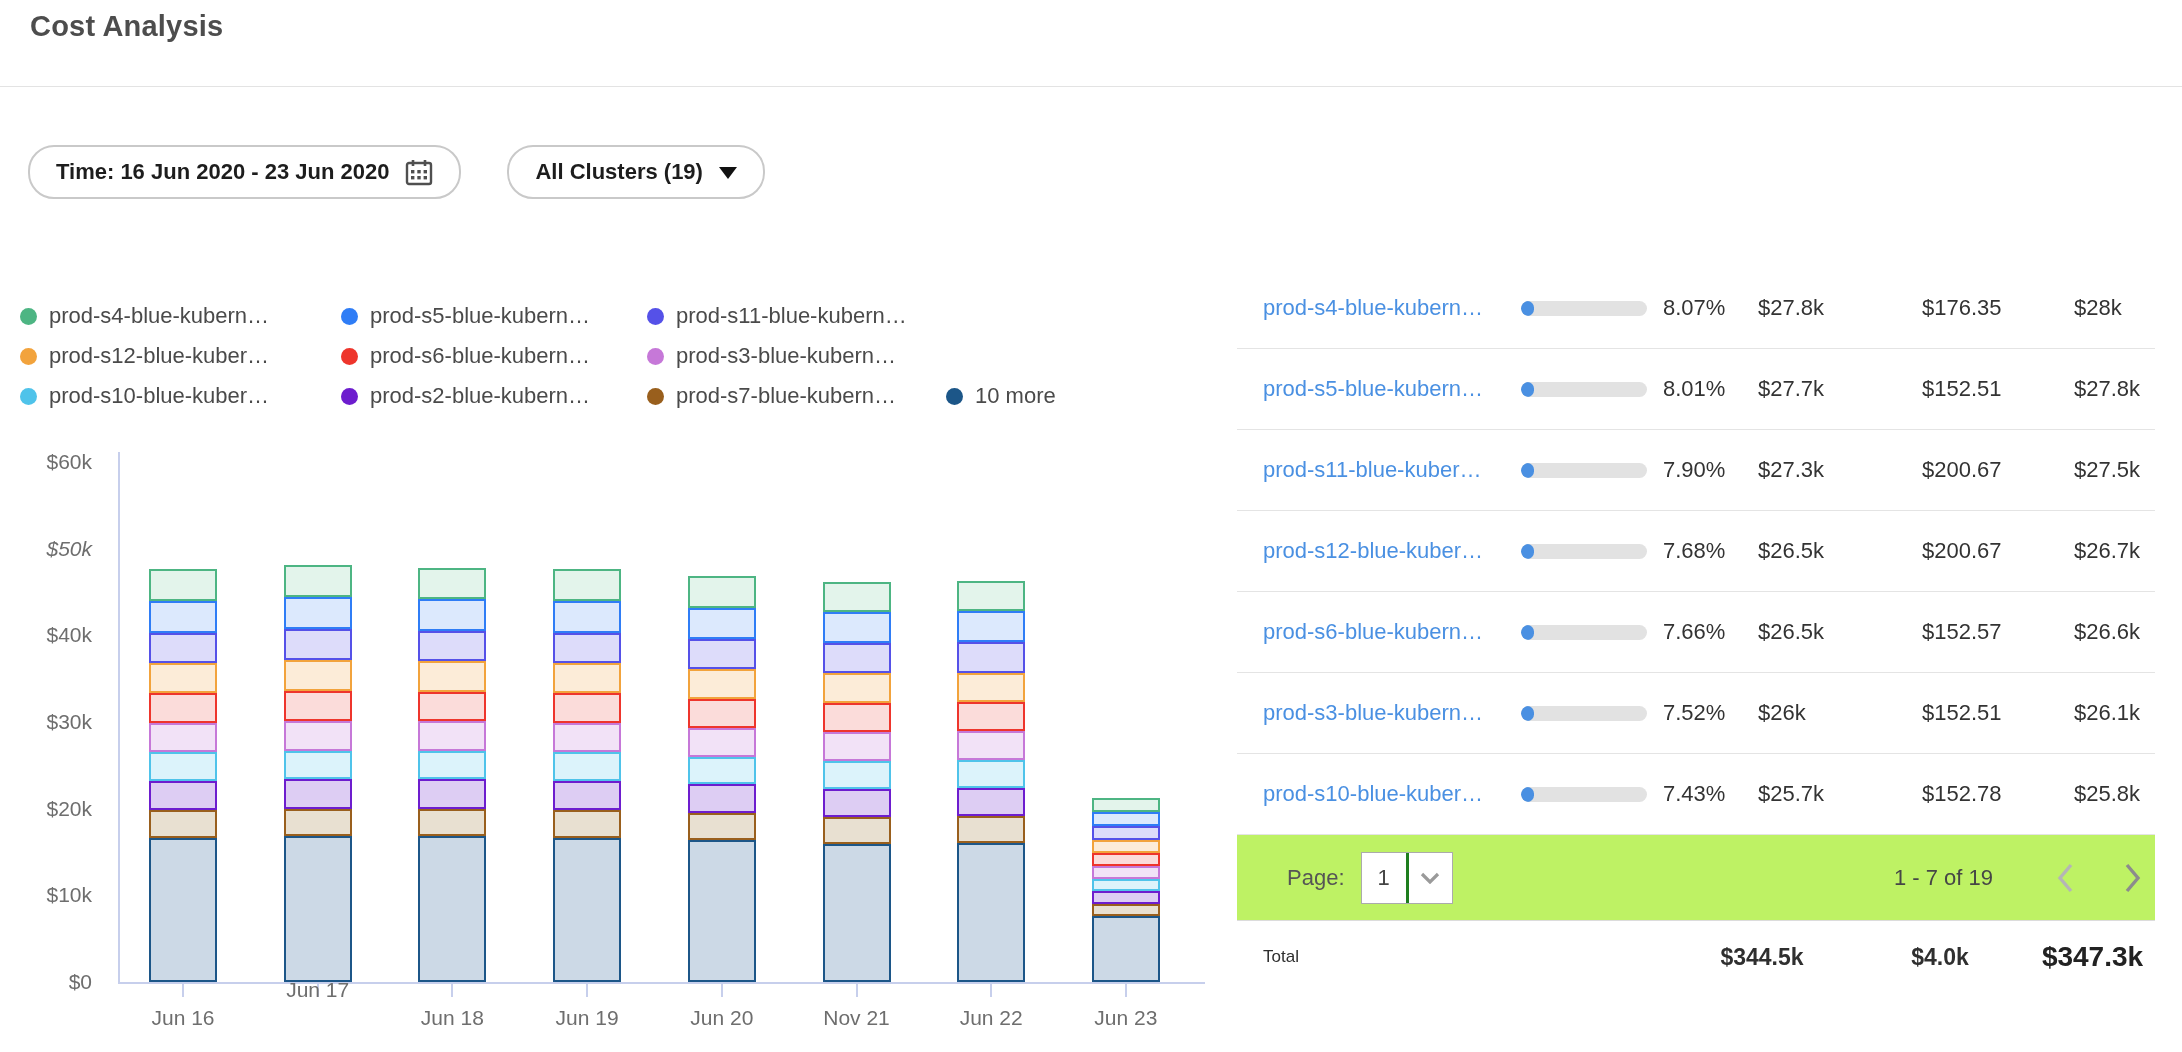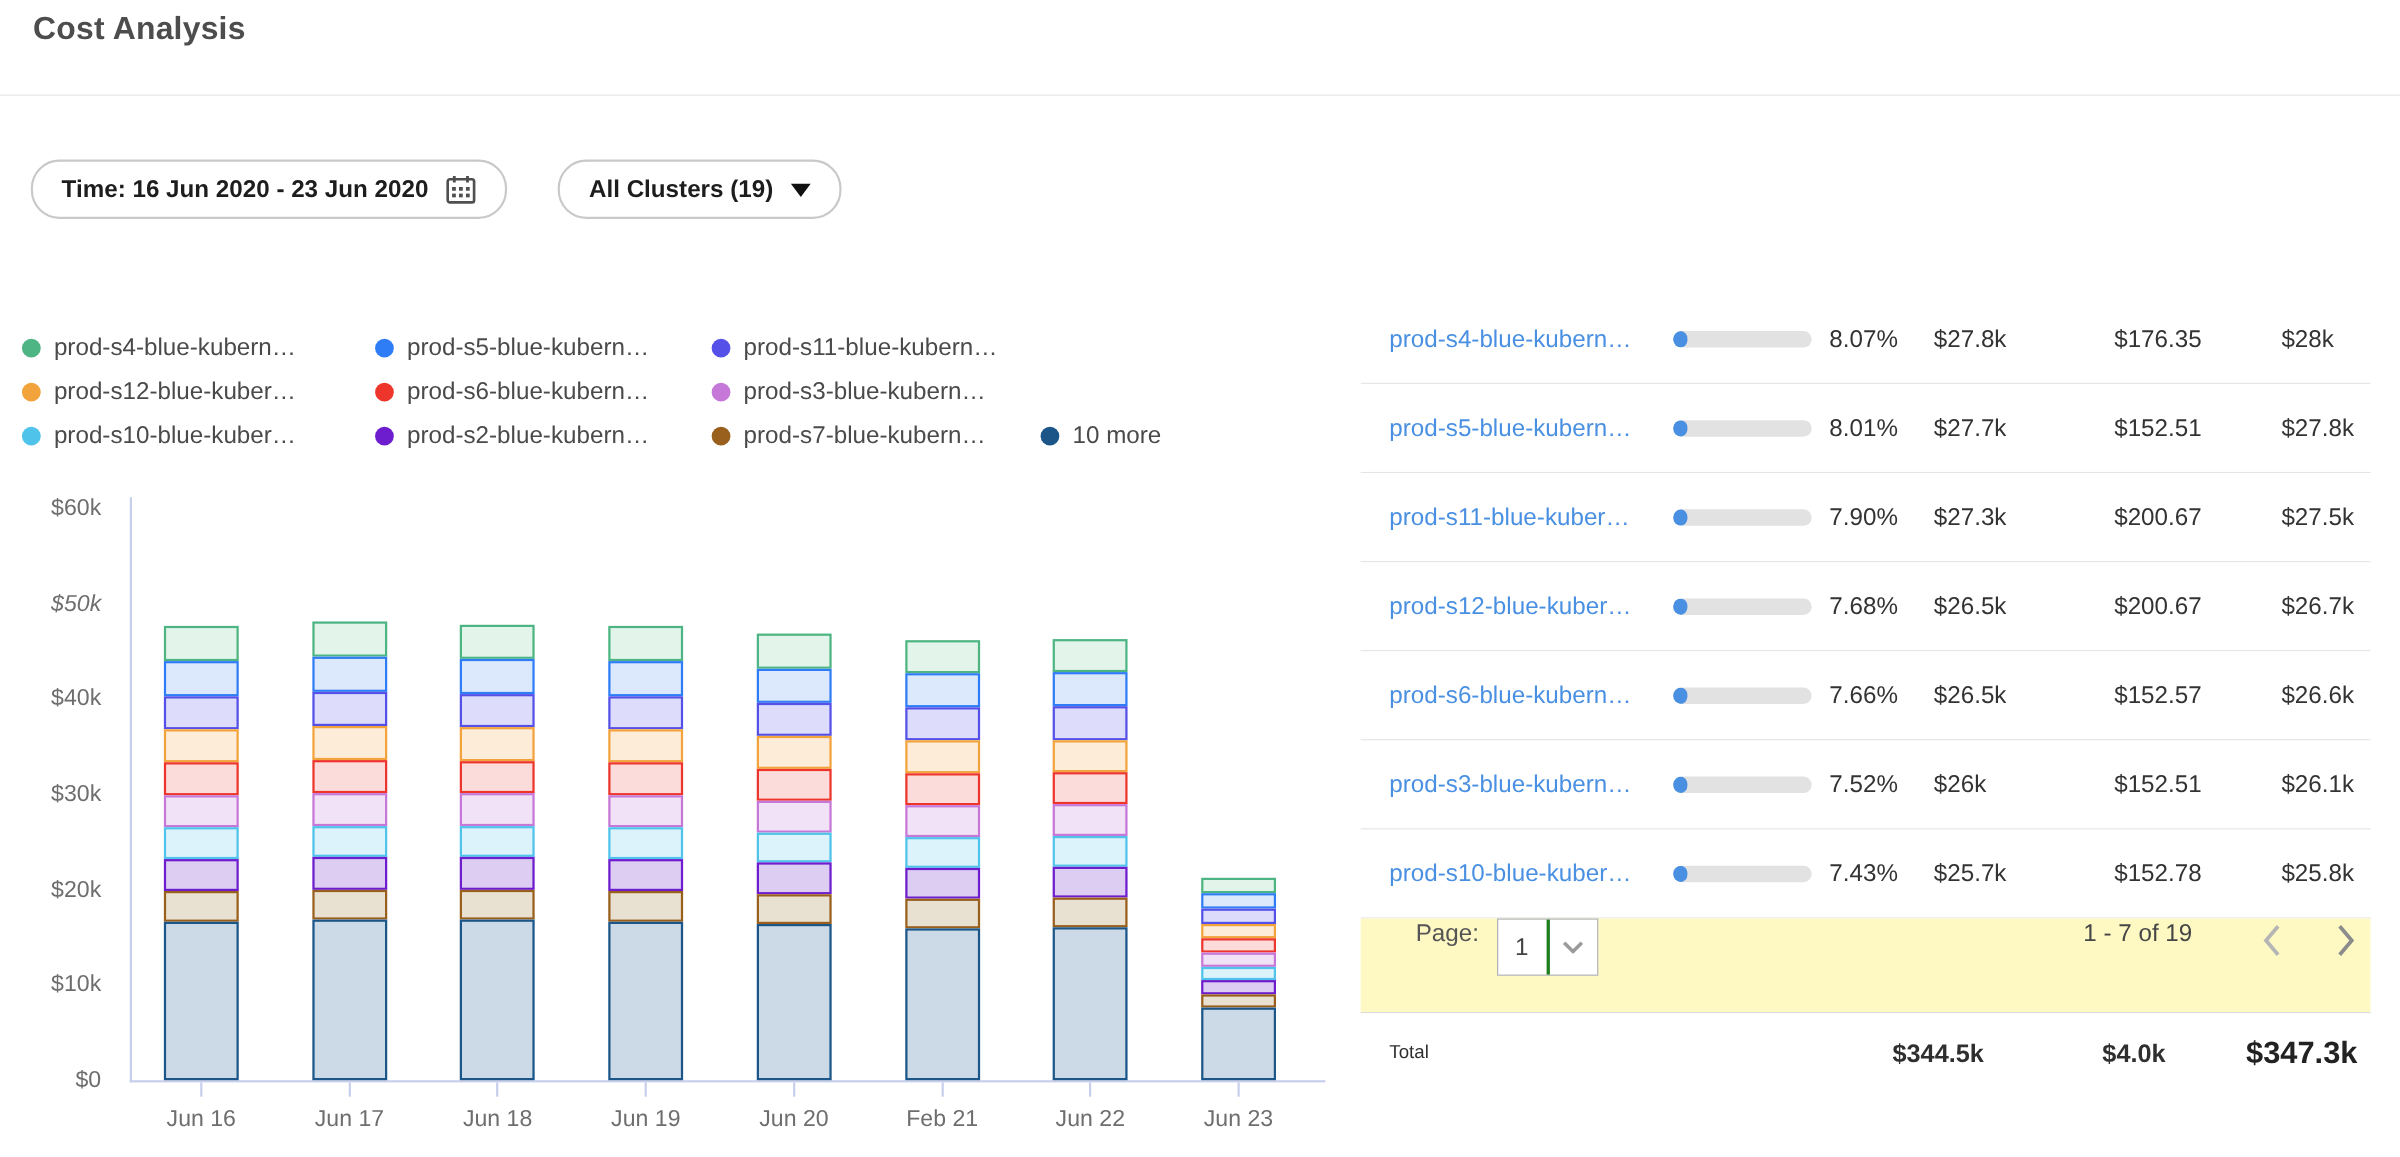--- a/index.html
+++ b/index.html
@@ -36,21 +36,21 @@
   .tgrid{display:grid;grid-template-columns:284px 237px 164px 152px 81px;align-items:center;}
   .thead{height:66px;border-bottom:1px solid #d9d9d9;font-size:22px;font-weight:bold;color:#3f3f3f;}
   .thead .cell,.trow .cell{padding:0;}
   .cell.name{padding-left:26px;}
   .trow{height:80px;border-bottom:1px solid #e4e4e4;font-size:22px;color:#333;}
   .trow a{color:#4a90e2;text-decoration:none;cursor:pointer;white-space:nowrap;}
   .pctcell{display:flex;align-items:center;gap:16px;}
   .track{position:relative;width:126px;height:15px;border-radius:8px;background:#e2e2e2;display:inline-block;overflow:hidden;}
   .fill{position:absolute;left:0;top:0;bottom:0;border-radius:8px;background:#4a90e2;}
 
-  .pagebar{height:85px;background:#fef9c3;border-bottom:1px solid #dcdcdc;display:flex;font-size:22px;color:#555;}
+  .pagebar{height:85px;background:#bef264;border-bottom:1px solid #dcdcdc;display:flex;align-items:center;font-size:22px;color:#555;}
   .pagebar .plabel{margin-left:50px;}
   .pselect{margin-left:16px;width:90px;height:50px;background:#fff;border:1px solid #ababab;display:flex;align-items:stretch;cursor:pointer;}
   .pselect .val{width:44px;display:flex;align-items:center;justify-content:center;color:#444;}
   .pselect .gdiv{width:3px;background:#1e7e1e;}
   .pselect .chv{flex:1;display:flex;align-items:center;justify-content:center;}
   .range{margin-left:auto;color:#464646;}
   .navchv{display:flex;align-items:center;justify-content:center;width:40px;height:40px;cursor:pointer;}
   .navchv.prev{margin-left:52px;}
   .navchv.next{margin-left:28px;margin-right:2px;}
 
@@ -153,21 +153,21 @@
         <div class="seg" style="height: 30.3333px; border-color: rgb(85, 81, 232); background: rgb(221, 220, 250);"></div>
         <div class="seg" style="height: 30.3333px; border-color: rgb(242, 163, 60); background: rgb(252, 236, 216);"></div>
         <div class="seg" style="height: 29.4667px; border-color: rgb(238, 53, 44); background: rgb(251, 220, 218);"></div>
         <div class="seg" style="height: 29.4667px; border-color: rgb(198, 120, 216); background: rgb(242, 226, 247);"></div>
         <div class="seg" style="height: 28.6px; border-color: rgb(79, 195, 234); background: rgb(220, 243, 251);"></div>
         <div class="seg" style="height: 29.4667px; border-color: rgb(109, 29, 206); background: rgb(221, 205, 243);"></div>
         <div class="seg" style="height: 27.7333px; border-color: rgb(153, 95, 29); background: rgb(232, 224, 209);"></div>
         <div class="seg" style="height: 143.867px; border-color: rgb(28, 86, 136); background: rgb(204, 217, 230);"></div>
       </div>
       <div class="xtick" style="left: 286.7px; top: 534px;"></div>
-      <div class="xlab" style="left: 232.7px; top: 528px; margin-top: 28px;">Jun 17</div>
+      <div class="xlab" style="left: 232.7px; top: 528px;">Jun 17</div>
       <div class="bar" style="left: 253.7px; top: 115.133px; width: 68px; height: 416.867px;">
         <div class="seg" style="height: 32.0667px; border-color: rgb(77, 181, 131); background: rgb(227, 244, 235);"></div>
         <div class="seg" style="height: 32.0667px; border-color: rgb(47, 125, 246); background: rgb(220, 233, 253);"></div>
         <div class="seg" style="height: 31.2px; border-color: rgb(85, 81, 232); background: rgb(221, 220, 250);"></div>
         <div class="seg" style="height: 30.3333px; border-color: rgb(242, 163, 60); background: rgb(252, 236, 216);"></div>
         <div class="seg" style="height: 30.3333px; border-color: rgb(238, 53, 44); background: rgb(251, 220, 218);"></div>
         <div class="seg" style="height: 29.4667px; border-color: rgb(198, 120, 216); background: rgb(242, 226, 247);"></div>
         <div class="seg" style="height: 28.6px; border-color: rgb(79, 195, 234); background: rgb(220, 243, 251);"></div>
         <div class="seg" style="height: 29.4667px; border-color: rgb(109, 29, 206); background: rgb(221, 205, 243);"></div>
         <div class="seg" style="height: 27.7333px; border-color: rgb(153, 95, 29); background: rgb(232, 224, 209);"></div>
@@ -209,21 +209,21 @@
         <div class="seg" style="height: 30.3333px; border-color: rgb(85, 81, 232); background: rgb(221, 220, 250);"></div>
         <div class="seg" style="height: 29.4667px; border-color: rgb(242, 163, 60); background: rgb(252, 236, 216);"></div>
         <div class="seg" style="height: 29.4667px; border-color: rgb(238, 53, 44); background: rgb(251, 220, 218);"></div>
         <div class="seg" style="height: 28.6px; border-color: rgb(198, 120, 216); background: rgb(242, 226, 247);"></div>
         <div class="seg" style="height: 27.7333px; border-color: rgb(79, 195, 234); background: rgb(220, 243, 251);"></div>
         <div class="seg" style="height: 28.6px; border-color: rgb(109, 29, 206); background: rgb(221, 205, 243);"></div>
         <div class="seg" style="height: 26.8667px; border-color: rgb(153, 95, 29); background: rgb(232, 224, 209);"></div>
         <div class="seg" style="height: 142.133px; border-color: rgb(28, 86, 136); background: rgb(204, 217, 230);"></div>
       </div>
       <div class="xtick" style="left: 825.5px; top: 534px;"></div>
-      <div class="xlab" style="left: 771.5px; top: 556px;">Feb 21</div>
+      <div class="xlab" style="left: 771.5px; top: 556px;">Nov 21</div>
       <div class="bar" style="left: 792.5px; top: 131.6px; width: 68px; height: 400.4px;">
         <div class="seg" style="height: 30.3333px; border-color: rgb(77, 181, 131); background: rgb(227, 244, 235);"></div>
         <div class="seg" style="height: 31.2px; border-color: rgb(47, 125, 246); background: rgb(220, 233, 253);"></div>
         <div class="seg" style="height: 30.3333px; border-color: rgb(85, 81, 232); background: rgb(221, 220, 250);"></div>
         <div class="seg" style="height: 29.4667px; border-color: rgb(242, 163, 60); background: rgb(252, 236, 216);"></div>
         <div class="seg" style="height: 29.4667px; border-color: rgb(238, 53, 44); background: rgb(251, 220, 218);"></div>
         <div class="seg" style="height: 28.6px; border-color: rgb(198, 120, 216); background: rgb(242, 226, 247);"></div>
         <div class="seg" style="height: 27.7333px; border-color: rgb(79, 195, 234); background: rgb(220, 243, 251);"></div>
         <div class="seg" style="height: 28.6px; border-color: rgb(109, 29, 206); background: rgb(221, 205, 243);"></div>
         <div class="seg" style="height: 26.8667px; border-color: rgb(153, 95, 29); background: rgb(232, 224, 209);"></div>

